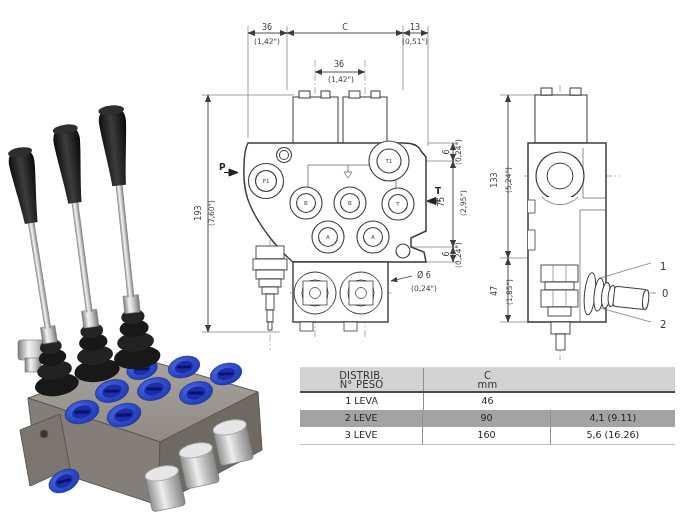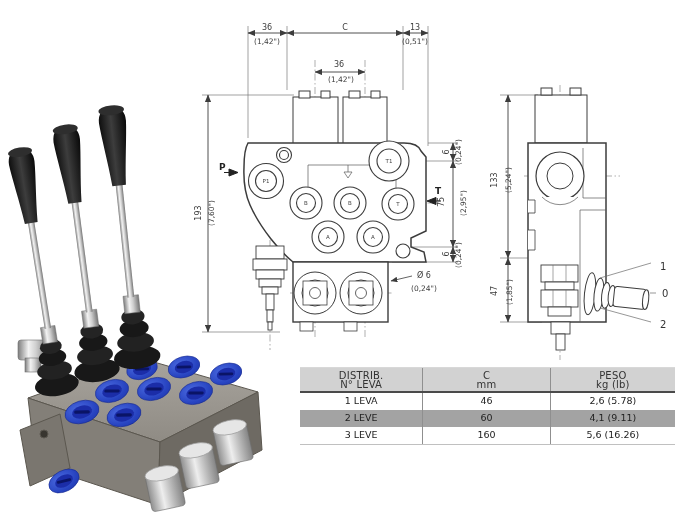--- a/index.html
+++ b/index.html
@@ -314,39 +314,34 @@
       <text class="dim" text-anchor="middle" transform="rotate(-90 497 291)" x="497" y="291">47</text>
       <text class="dim-sm" text-anchor="middle" transform="rotate(-90 512 292)" x="512" y="292">(1,85")</text>
     </g>
   </g>
 </svg>
 
 <div class="spec-table">
   <div class="thead">
     <div class="th c1">
       <span>DISTRIB.</span>
-      <span>N° LEVA</span>
+      <span>N° PESO</span>
     </div>
     <div class="th c2">
       <span>C</span>
       <span>mm</span>
     </div>
-    <div class="th c3">
-      <span>PESO</span>
-      <span>kg (lb)</span>
-    </div>
   </div>
   <div class="trow">
     <div class="td c1">1 LEVA</div>
     <div class="td c2">46</div>
-    <div class="td c3">2,6 (5.78)</div>
   </div>
   <div class="trow alt">
     <div class="td c1">2 LEVE</div>
-    <div class="td c2">60</div>
+    <div class="td c2">90</div>
     <div class="td c3">4,1 (9.11)</div>
   </div>
   <div class="trow">
     <div class="td c1">3 LEVE</div>
     <div class="td c2">160</div>
     <div class="td c3">5,6 (16.26)</div>
   </div>
 </div>
 
 </div>

